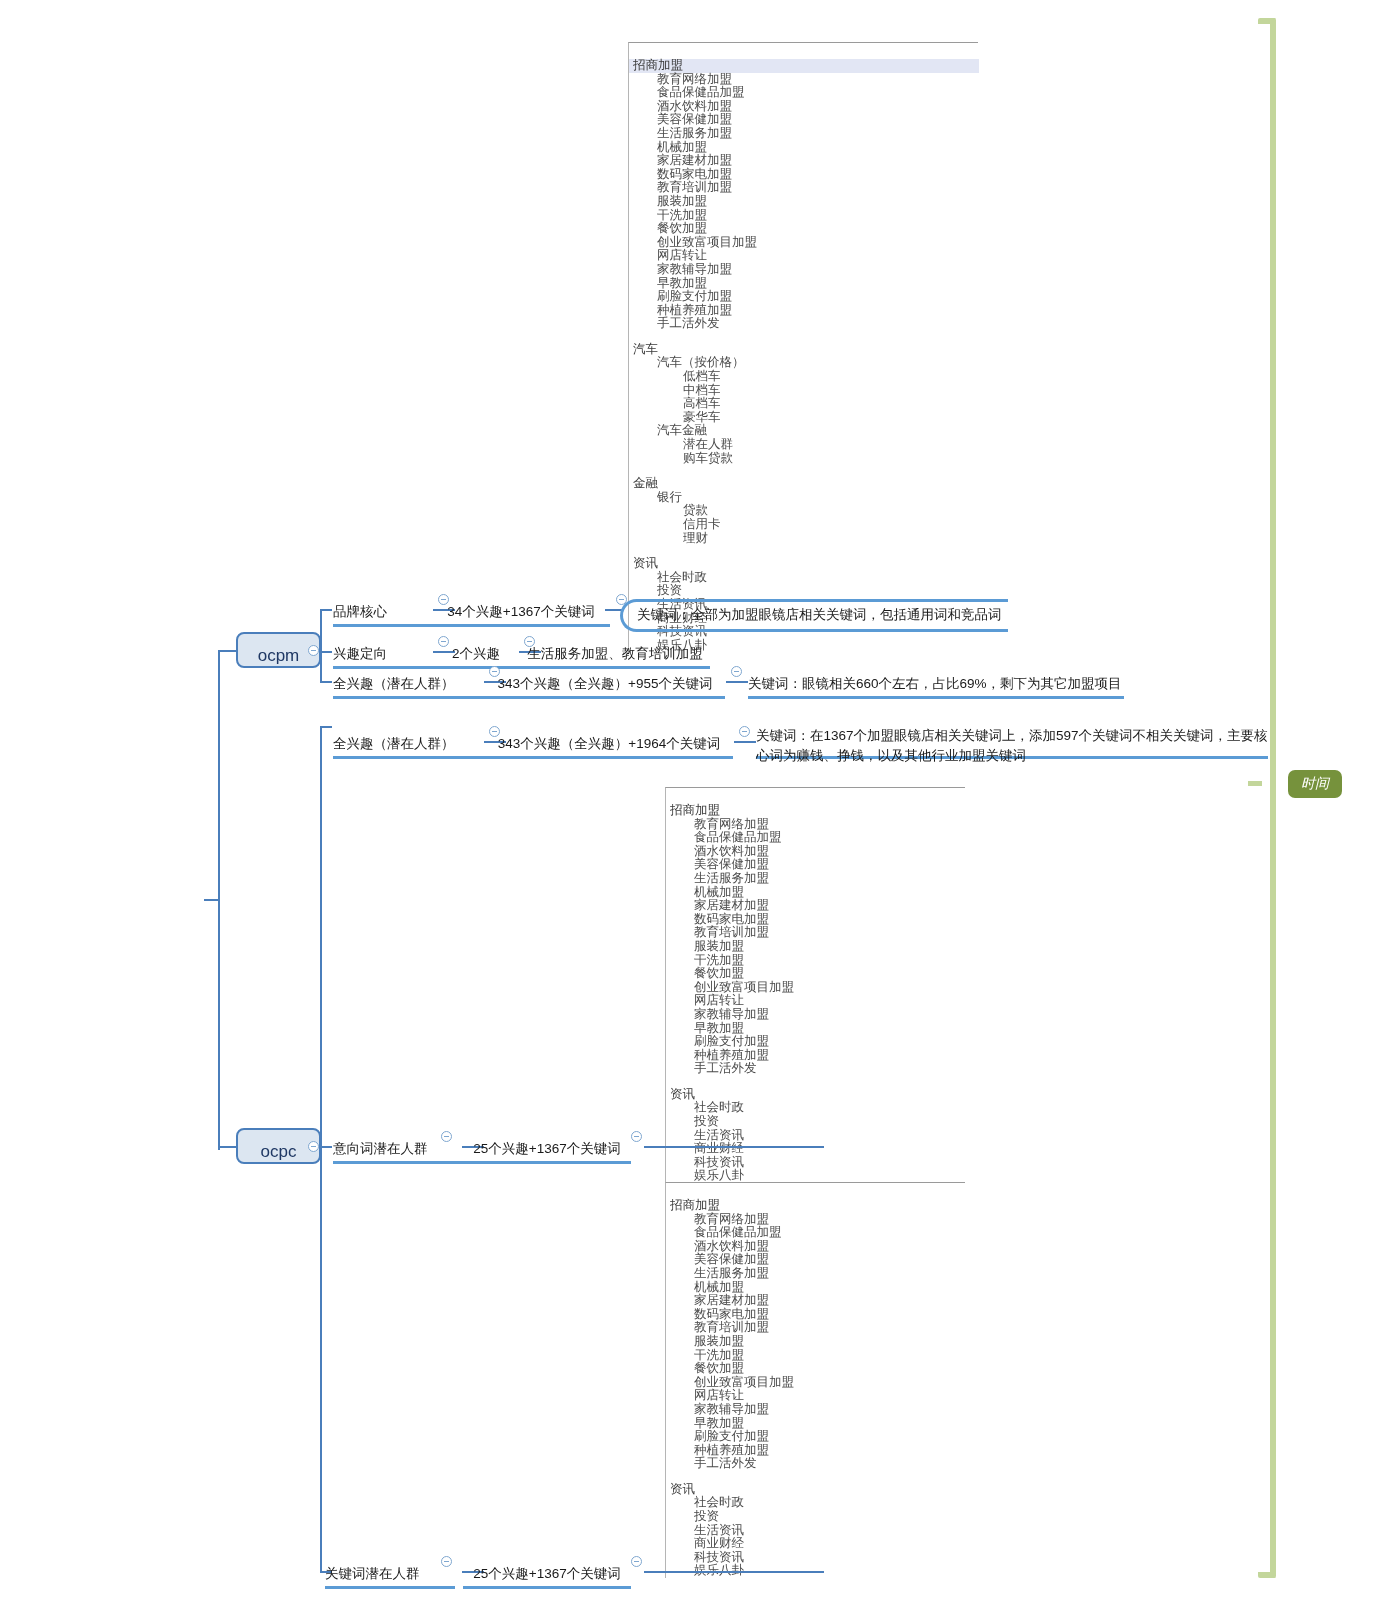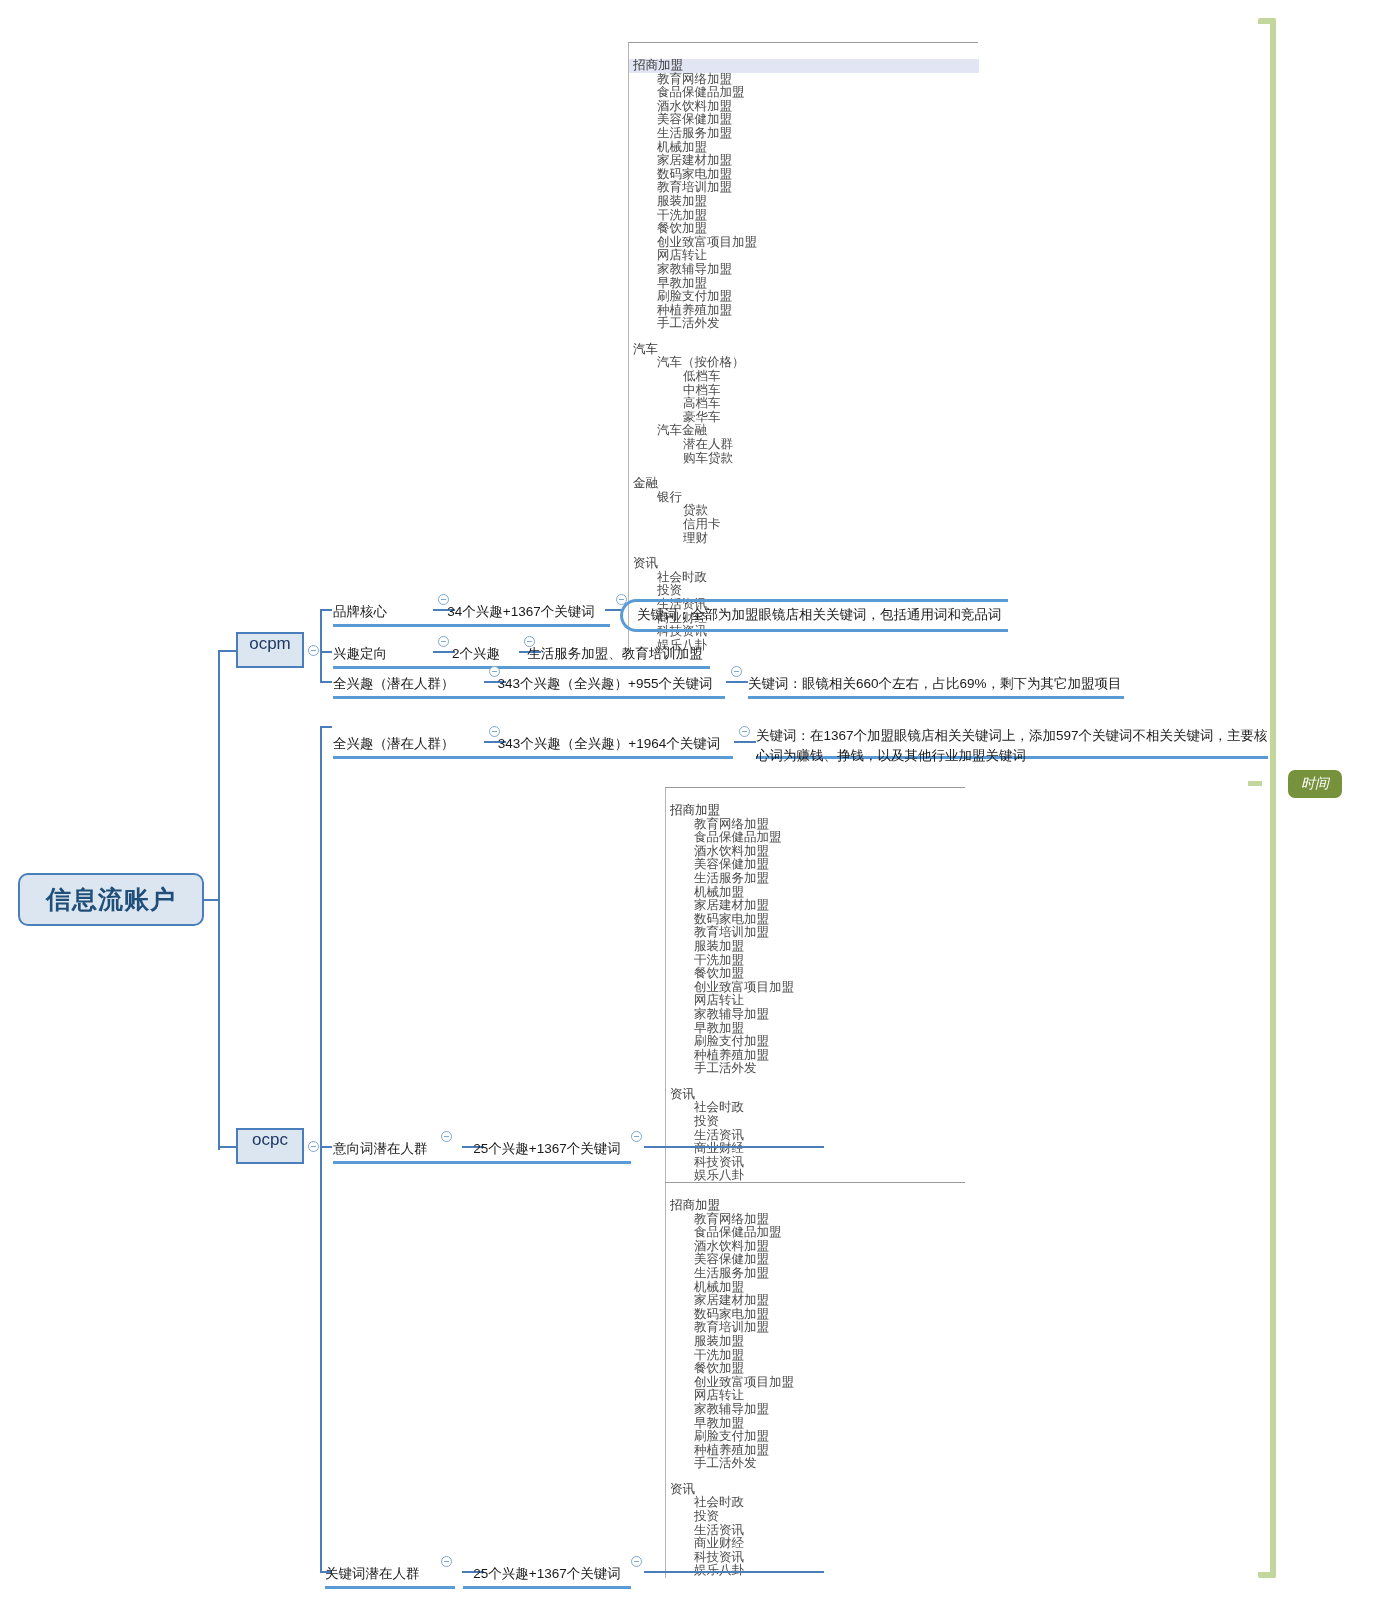--- a/index.html
+++ b/index.html
@@ -27,25 +27,25 @@
     display: flex; align-items: center; justify-content: center;
     color: #1f4e79;
     font-size: 25px;
     font-weight: bold;
     letter-spacing: 1px;
   }
 
   
   .l1-node {
     position: absolute;
-    width: 68px; height: 36px;
+    width: 85px; height: 36px;
     background: #dce6f1;
     border: 2px solid #4a7ebb;
-    border-radius: 0;
-    display: flex; align-items: flex-start; justify-content: center;
+    border-radius: 8px;
+    display: flex; align-items: flex-end; justify-content: center;
     color: #1f3864;
     font-size: 17px;
   }
   #node-ocpm { left: 236px; top: 632px; }
   #node-ocpc { left: 236px; top: 1128px; }
 
   
   .conn { position: absolute; background: #4a7ebb; }
   .conn.v { width: 1.6px; }
   .conn.h { height: 1.6px; }
@@ -140,23 +140,20 @@
     font-size: 14px;
     font-style: italic;
     text-align: right;
   }
 </style>
 </head>
 <body>
 
 <div id="canvas">
 
-  <div class="root-node">
-    <span>信息流账户</span>
-  </div>
 
   <div class="conn h" style="left:204px; top:899px; width:14px;"></div>
   <div class="conn v" style="left:218px; top:650px; height:500px;"></div>
   <div class="conn h" style="left:218px; top:650px; width:18px;"></div>
   <div class="conn h" style="left:218px; top:1146px; width:18px;"></div>
 
   <div class="l1-node" id="node-ocpm">
     <span>ocpm</span>
   </div>
   <div class="collapse" style="left:308px; top:645px;"></div>

